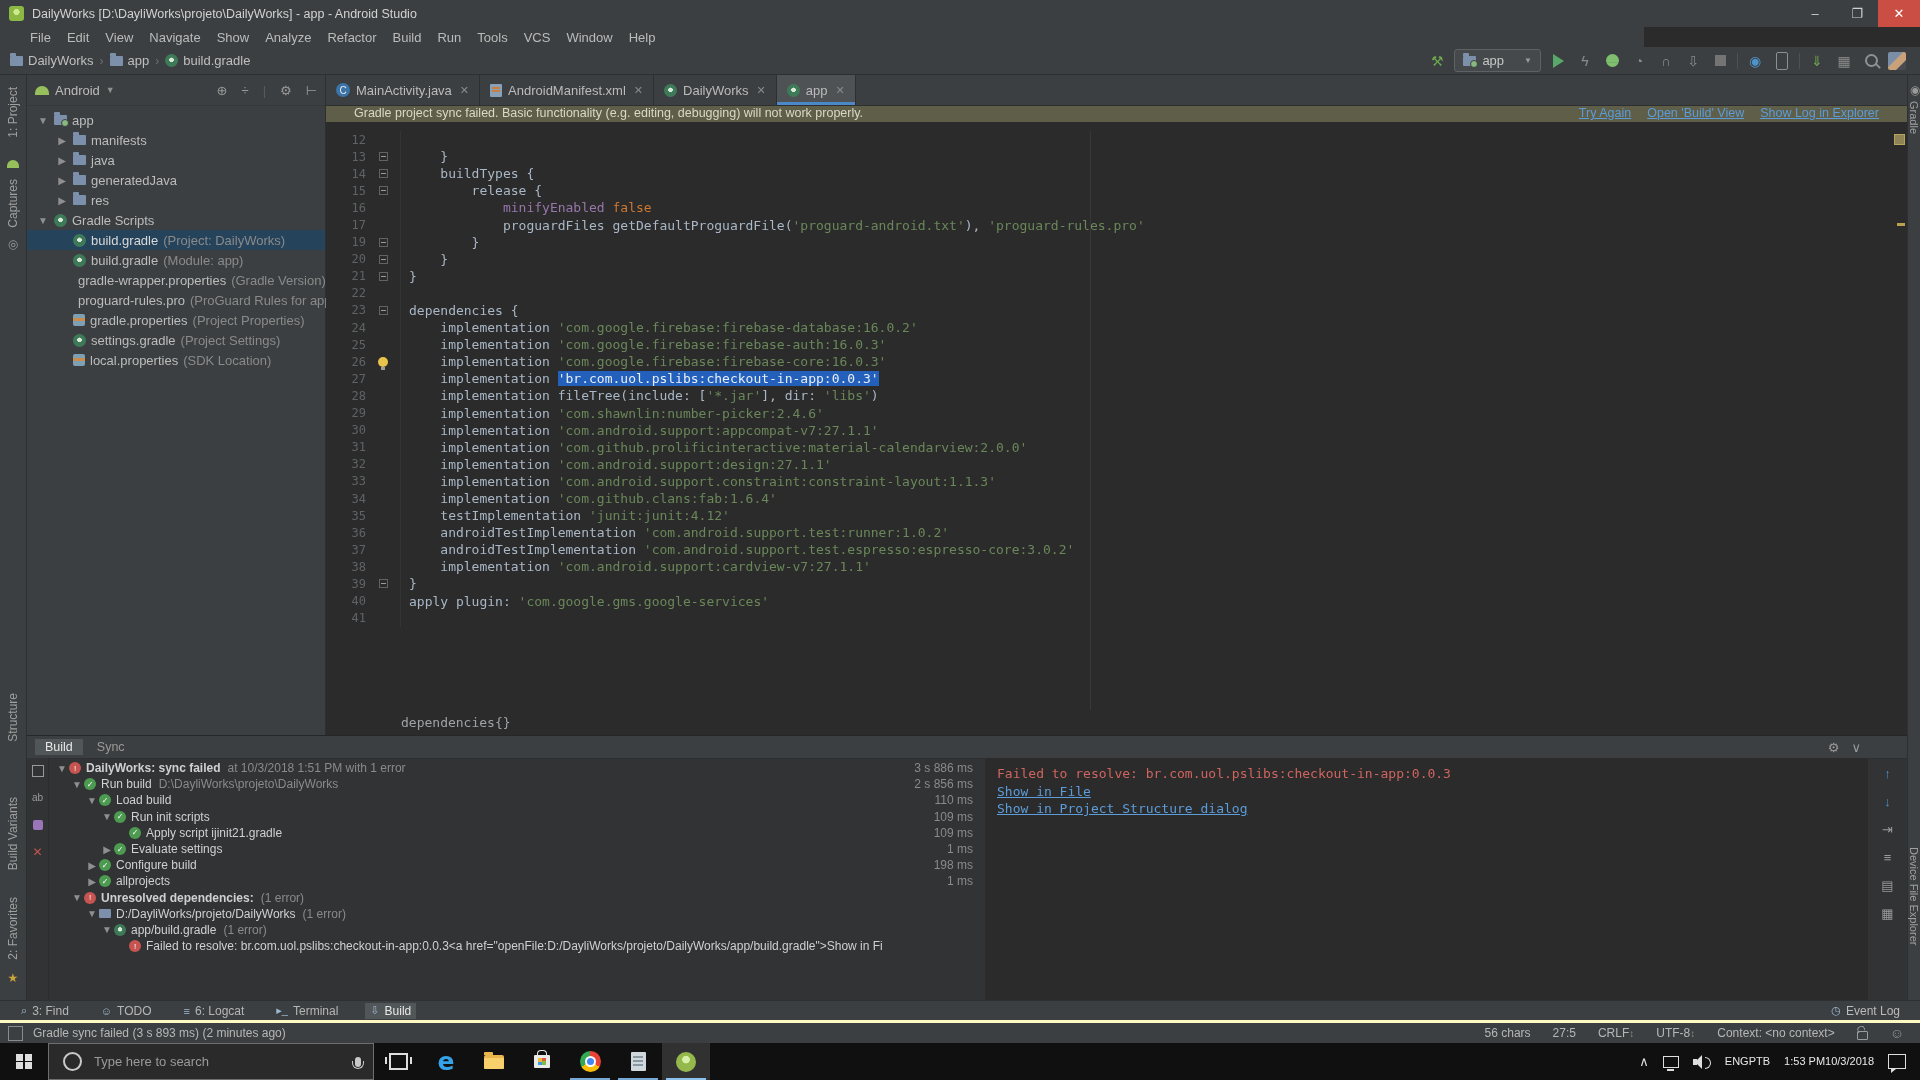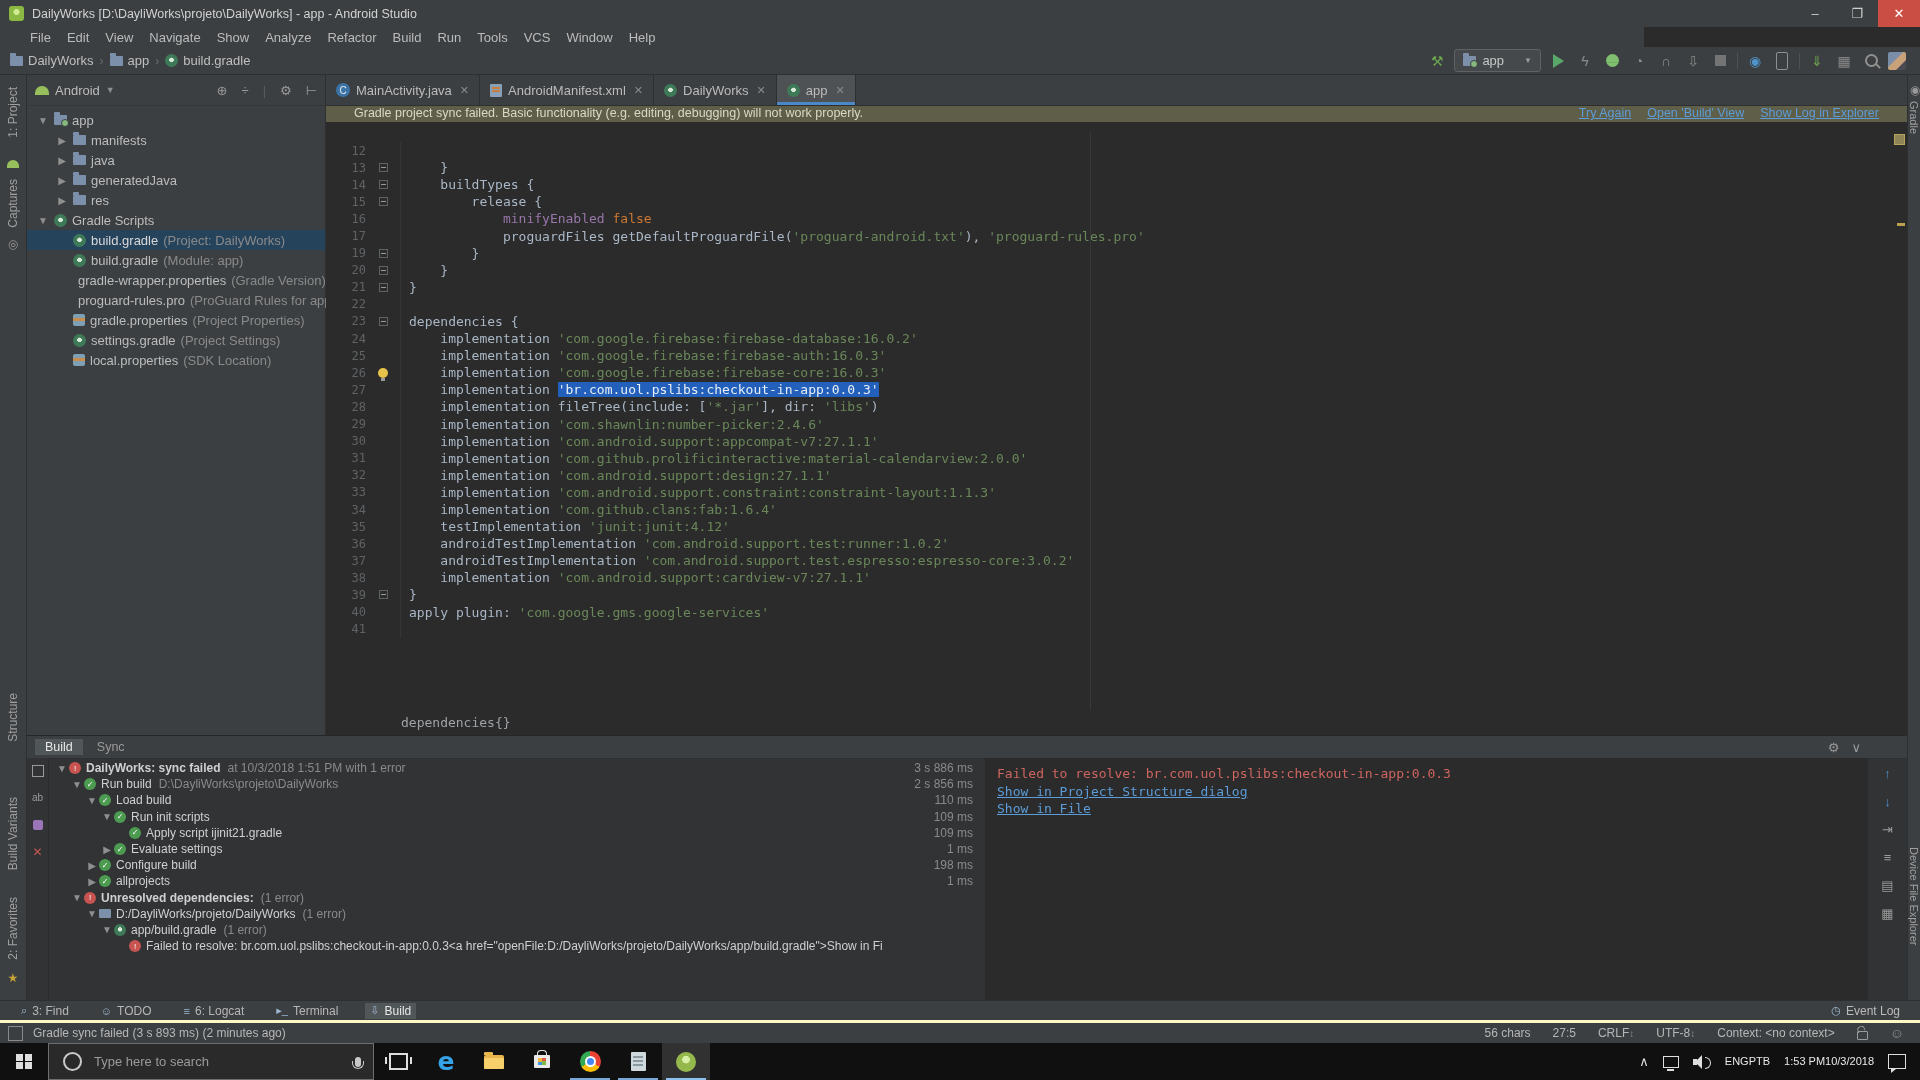--- a/index.html
+++ b/index.html
@@ -75,21 +75,21 @@
   .tabx{color:#8a8a8a;font-size:11px;margin-left:2px;}
   .ico-class{width:14px;height:14px;border-radius:50%;background:#3b74a8;color:#e8e8e8;font-size:10px;
      display:flex;align-items:center;justify-content:center;}
   .ico-manifest{width:12px;height:13px;background:#8aa0b8;border-radius:1px;position:relative;}
   .ico-manifest:after{content:"";position:absolute;left:2px;top:3px;width:8px;height:2px;background:#c9803c;box-shadow:0 3px 0 #c9803c;}
   #banner{position:absolute;left:0;top:31px;width:100%;height:16px;background:#5e5e49;display:flex;
           align-items:flex-start;padding:0 28px;box-sizing:border-box;}
   #banner-text{color:#d9d9c6;font-size:12.5px;}
   #banner-links{margin-left:auto;display:flex;gap:16px;}
   .blink{color:#5c9cd8;text-decoration:underline;font-size:12.5px;}
-  #code{position:absolute;left:0;top:56px;width:100%;height:579px;background:#2b2b2b;overflow:hidden;margin-top:11px;}
+  #code{position:absolute;left:0;top:56px;width:100%;height:579px;background:#2b2b2b;overflow:hidden;}
   .cl{height:17.1px;display:flex;align-items:center;font-family:"DejaVu Sans Mono",monospace;font-size:13px;}
   .ln{width:40px;text-align:right;color:#606366;font-size:12px;flex:none;}
   .foldc{width:34px;flex:none;display:flex;align-items:center;justify-content:center;border-right:1px solid #333537;align-self:stretch;}
   .foldbox{width:9px;height:9px;border:1px solid #5e6366;box-sizing:border-box;position:relative;}
   .foldbox:after{content:"";position:absolute;left:1px;top:3px;width:5px;height:1px;background:#9a9a9a;}
   .bulb{width:10px;height:10px;border-radius:50%;background:#e8c34b;position:relative;}
   .bulb:after{content:"";position:absolute;left:3px;bottom:-3px;width:4px;height:3px;background:#9a9a9a;}
   .ct{white-space:pre;padding-left:8px;}
   .c-p{color:#a9b7c6;} .c-s{color:#6a8759;} .c-k{color:#cc7832;} .c-v{color:#9876aa;}
   .c-sel{color:#e8eef5;background:#2360bc;}
@@ -679,22 +679,22 @@
         </div>
         <div class="brow" style="padding-left: 66px;">
           <span class="texp"></span>
           <span class="bico err">!</span>
           <span class="blabel">Failed to resolve: br.com.uol.pslibs:checkout-in-app:0.0.3&lt;a href="openFile:D:/DayliWorks/projeto/DailyWorks/app/build.gradle"&gt;Show in Fi</span>
         </div>
       </div>
     <div id="bp-console">
       <div class="con-err">Failed to resolve: br.com.uol.pslibs:checkout-in-app:0.0.3</div>
       <div id="con-links">
+          <div class="con-link">Show in File</div>
           <div class="con-link">Show in Project Structure dialog</div>
-          <div class="con-link">Show in File</div>
         </div>
     </div>
     <div id="bp-contb">
       <span class="conico blue">↑</span>
       <span class="conico blue">↓</span>
       <span class="conico">⇥</span>
       <span class="conico">≡</span>
       <span class="conico">▤</span>
       <span class="conico">▦</span>
     </div>

